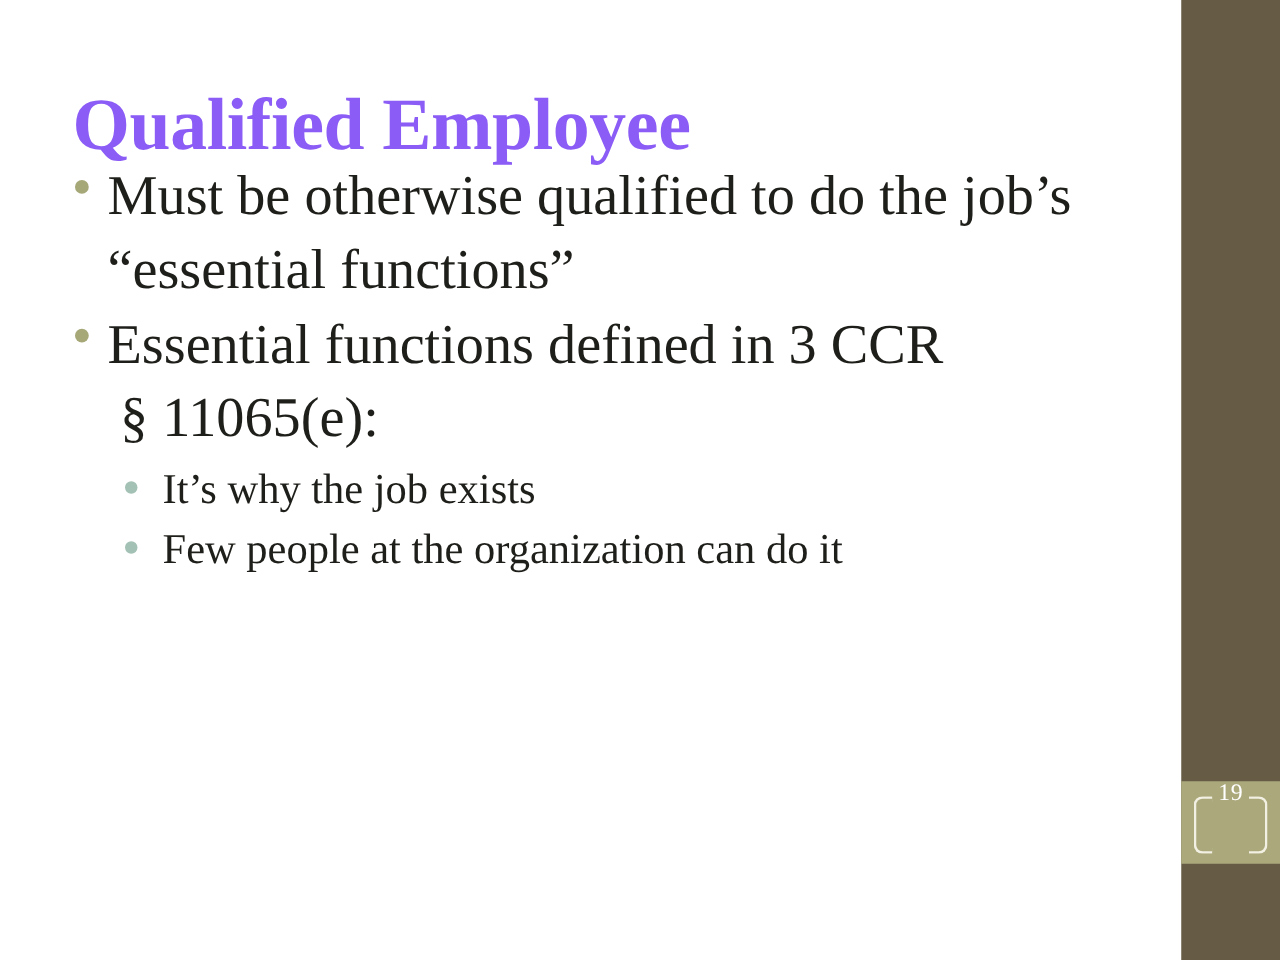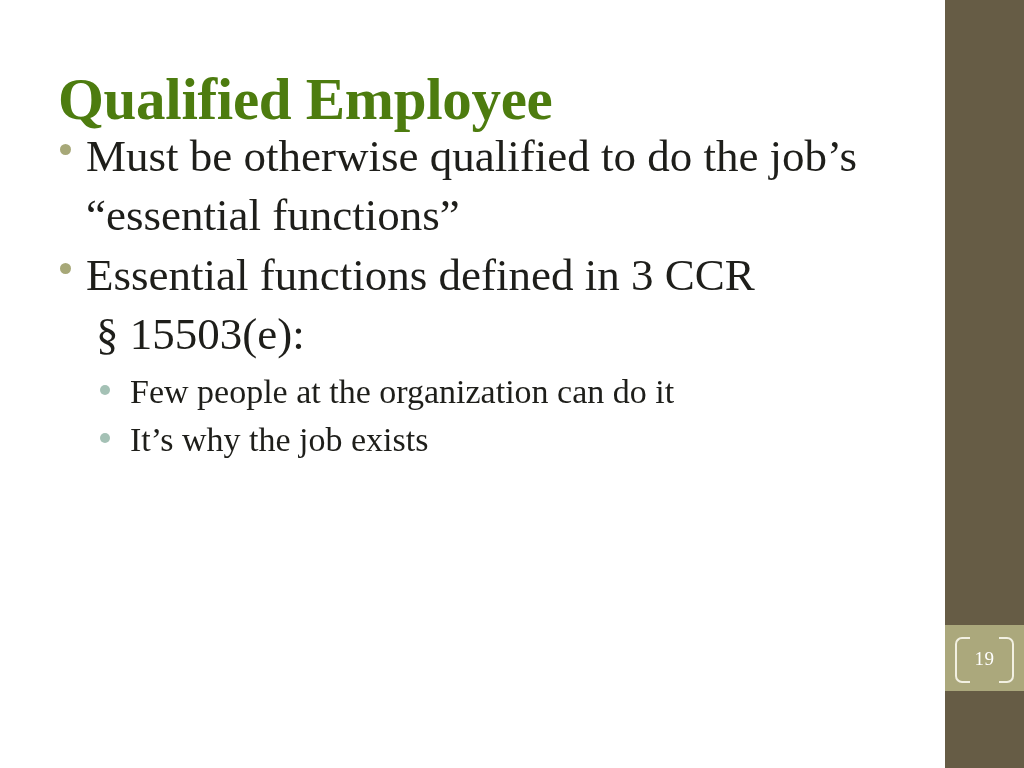--- a/index.html
+++ b/index.html
@@ -37,21 +37,20 @@
     height: 66px;
     background: #ABA87C;
   }
   .page-number-inner {
     position: absolute;
     top: 0;
     left: 0;
     width: 79px;
     height: 66px;
     display: flex;
-    align-items: center;
     justify-content: center;
   }
   .bracket {
     position: absolute;
     top: 12px;
     width: 13px;
     height: 42px;
     border-top: 2px solid #F2F0E2;
     border-bottom: 2px solid #F2F0E2;
   }
@@ -79,21 +78,21 @@
   
   .slide-title {
     position: absolute;
     top: 28px;
     left: 58px;
     width: 860px;
     font-family: "Liberation Serif", "DejaVu Serif", serif;
     font-weight: bold;
     font-size: 59px;
     line-height: 1.08;
-    color: #4d7c0f;
+    color: #8b5cf6;
     letter-spacing: -0.3px;
     white-space: nowrap;
   }
 
   
   .body-content {
     position: absolute;
     top: 127px;
     left: 52px;
     width: 880px;
@@ -163,33 +162,33 @@
   <div class="body-content">
 
     <p class="bullet-l1">
       <span class="dot"></span>
       <span>Must be otherwise qualified to do the job’s “essential functions”</span>
     </p>
 
     <p class="bullet-l1">
       <span class="dot"></span>
       <span>Essential functions defined in 3 CCR</span>
-      <span class="sub-line">§ 15503(e):</span>
+      <span class="sub-line">§ 11065(e):</span>
     </p>
 
     <div class="level2-group">
 
       <p class="bullet-l2">
         <span class="dot"></span>
-        <span>Few people at the organization can do it</span>
+        <span>It’s why the job exists</span>
       </p>
 
       <p class="bullet-l2">
         <span class="dot"></span>
-        <span>It’s why the job exists</span>
+        <span>Few people at the organization can do it</span>
       </p>
 
 
 
     </div>
   </div>
 
 </div>
 
 </body></html>

